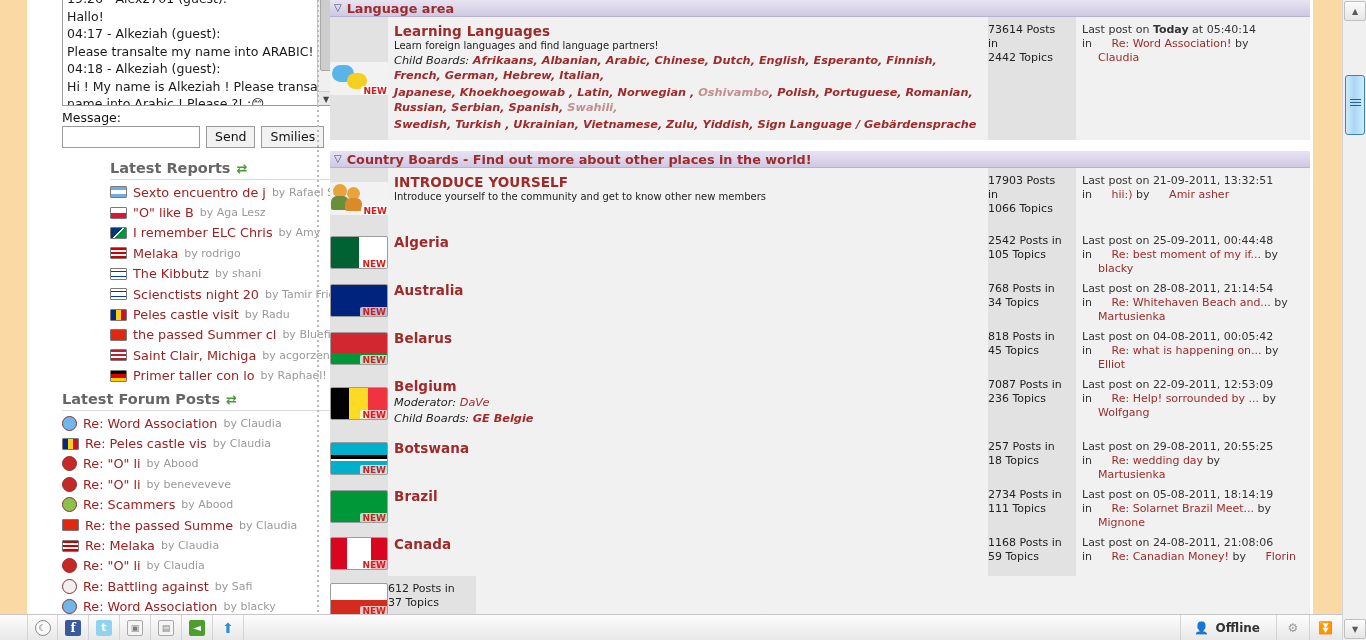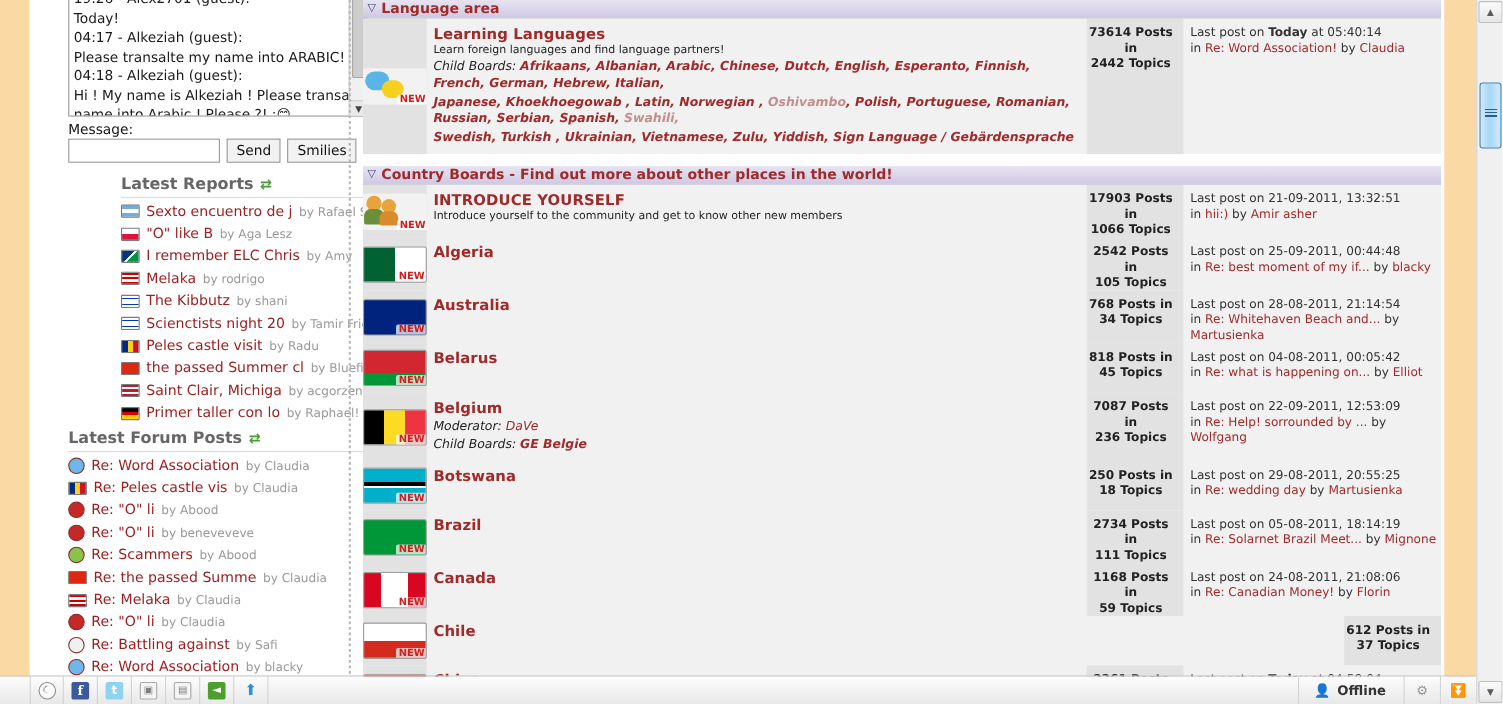--- a/index.html
+++ b/index.html
@@ -55,31 +55,31 @@
   .main { position:absolute; left:330px; top:0; width:980px; }
   .cat-head { height:17px; background:linear-gradient(to bottom,#e7e3f1 0%,#ddd8ec 45%,#cfc8e2 100%);
       border-bottom:1px solid #b9b2cf; display:flex; align-items:center; padding-left:4px; }
   .cat-head .tri { color:#3a3a6a; font-size:10px; margin-right:5px; line-height:1; }
   .cat-head .txt { color:#9e2a2a; font-size:12.8px; font-weight:bold; }
   .board-row > div { }
   .board-row { display:flex; align-items:stretch; background:#f1f1f1; }
   .board-row.alt { background:#ededed; }
   .cell-icon { width:58px; flex:0 0 58px; background:#e2e2e2; display:flex; align-items:center; justify-content:center; padding:6px 0; }
   .cell-info { flex:1 1 auto; background:#f1f1f1; padding:6px 8px 8px 6px; }
-  .cell-stats { width:88px; flex:0 0 88px; background:#e2e2e2; text-align:center; padding:6px 8px 0 0;
-      font-size:11px; color:#222; line-height:14px;font-weight:bold; }
+  .cell-stats { width:88px; flex:0 0 88px; background:#e2e2e2; text-align:left; padding:6px 8px 12px 0;
+      font-size:11px; color:#222; line-height:14px; }
   .cell-last { width:234px; flex:0 0 234px; background:#f1f1f1; padding:6px 4px 0 6px; font-size:11px; color:#333; line-height:14px; }
   .b-title { color:#9e2a2a; font-weight:bold; font-size:13.5px; letter-spacing:.1px; }
   .b-desc { color:#222; font-size:10px; margin-top:1px; }
   .b-child { font-size:11.3px; font-style:italic; color:#222; margin-top:2px; line-height:15px; }
   .b-child b { color:#9e2a2a; font-style:italic; }
   .b-child .dim { color:#c48e8e; font-weight:bold; }
   .b-mod { font-size:11.3px; font-style:italic; color:#222; margin-top:2px; }
   .b-mod i { color:#9e2a2a; }
-  .lnk { color:#9e2a2a; }
+  .lnk { color:#9e2a2a;margin-left:16px; }
   .gap { height:11px; background:#fff; }
 
   
   .bicon { width:64px; height:33px; position:relative; border:1px solid #9d9d9d; border-radius:2px; overflow:hidden; }
   .newbadge { position:absolute; right:-1px; bottom:-1px; font-size:9px; font-weight:bold; color:#cf2020;
       background:rgba(255,255,255,.72); padding:0 2px; line-height:10px; border-radius:2px;
       font-family:"DejaVu Sans","Liberation Sans",sans-serif; }
 
   
   .vsb-outer { position:absolute; left:1342px; top:0; width:24px; height:640px; background:#f0f0f0; border-left:1px solid #d4d4d4; }
@@ -123,21 +123,21 @@
 
   <div class="content-white"></div>
   <div class="orange-left"></div>
   <div class="orange-right"></div>
 
   <div class="sidebar">
 
     <div class="chatbox">
       <div id="chat-lines" style="padding-top:2px;">
           <div class="chatline" style="margin-top: -9px;">19:26 - Alex2701 (guest):</div>
-          <div class="chatline">Today!</div>
+          <div class="chatline">Hallo!</div>
           <div class="chatline">04:17 - Alkeziah (guest):</div>
           <div class="chatline">Please transalte my name into ARABIC! :DD</div>
           <div class="chatline">04:18 - Alkeziah (guest):</div>
           <div class="chatline">Hi ! My name is Alkeziah ! Please transalte my</div>
           <div class="chatline">name into Arabic ! Please ?! :<span>😊</span></div>
         </div>
       <div class="chat-scroll">
         <div class="thumb"></div>
         <div class="dn">▼</div>
       </div>
@@ -408,21 +408,21 @@
       <div class="board-row alt">
         <div class="cell-icon">
           <div class="bicon" style="background: linear-gradient(rgb(0, 175, 202) 40%, rgb(0, 0, 0) 40%, rgb(0, 0, 0) 50%, rgb(255, 255, 255) 50%, rgb(255, 255, 255) 58%, rgb(0, 175, 202) 58%);">
             <span class="newbadge">NEW</span>
           </div>
         </div>
         <div class="cell-info">
           <div class="b-title">Botswana</div>
         </div>
         <div class="cell-stats">
-          <div>250 Posts in</div>
+          <div>257 Posts in</div>
           <div>18 Topics</div>
         </div>
         <div class="cell-last">
           <div><span>Last post on </span><span>29-08-2011,</span><span> 20:55:25</span></div>
           <div><span>in </span><span class="lnk">Re: wedding day </span><span>by </span><span class="lnk">Martusienka</span></div>
         </div>
       </div>
       <div class="board-row">
         <div class="cell-icon">
           <div class="bicon" style="background: rgb(0, 151, 57);">
@@ -457,23 +457,20 @@
         <div class="cell-last">
           <div><span>Last post on </span><span>24-08-2011,</span><span> 21:08:06</span></div>
           <div><span>in </span><span class="lnk">Re: Canadian Money! </span><span>by </span><span class="lnk">Florin</span></div>
         </div>
       </div>
       <div class="board-row">
         <div class="cell-icon">
           <div class="bicon" style="background: linear-gradient(rgb(255, 255, 255) 50%, rgb(213, 43, 30) 50%);">
             <span class="newbadge">NEW</span>
           </div>
-        </div>
-        <div class="cell-info">
-          <div class="b-title">Chile</div>
         </div>
         <div class="cell-stats">
           <div>612 Posts in</div>
           <div>37 Topics</div>
         </div>
       </div>
       <div class="board-row alt">
         <div class="cell-icon">
           <div class="bicon" style="background: rgb(222, 41, 16);">
             <span class="newbadge">NEW</span>

